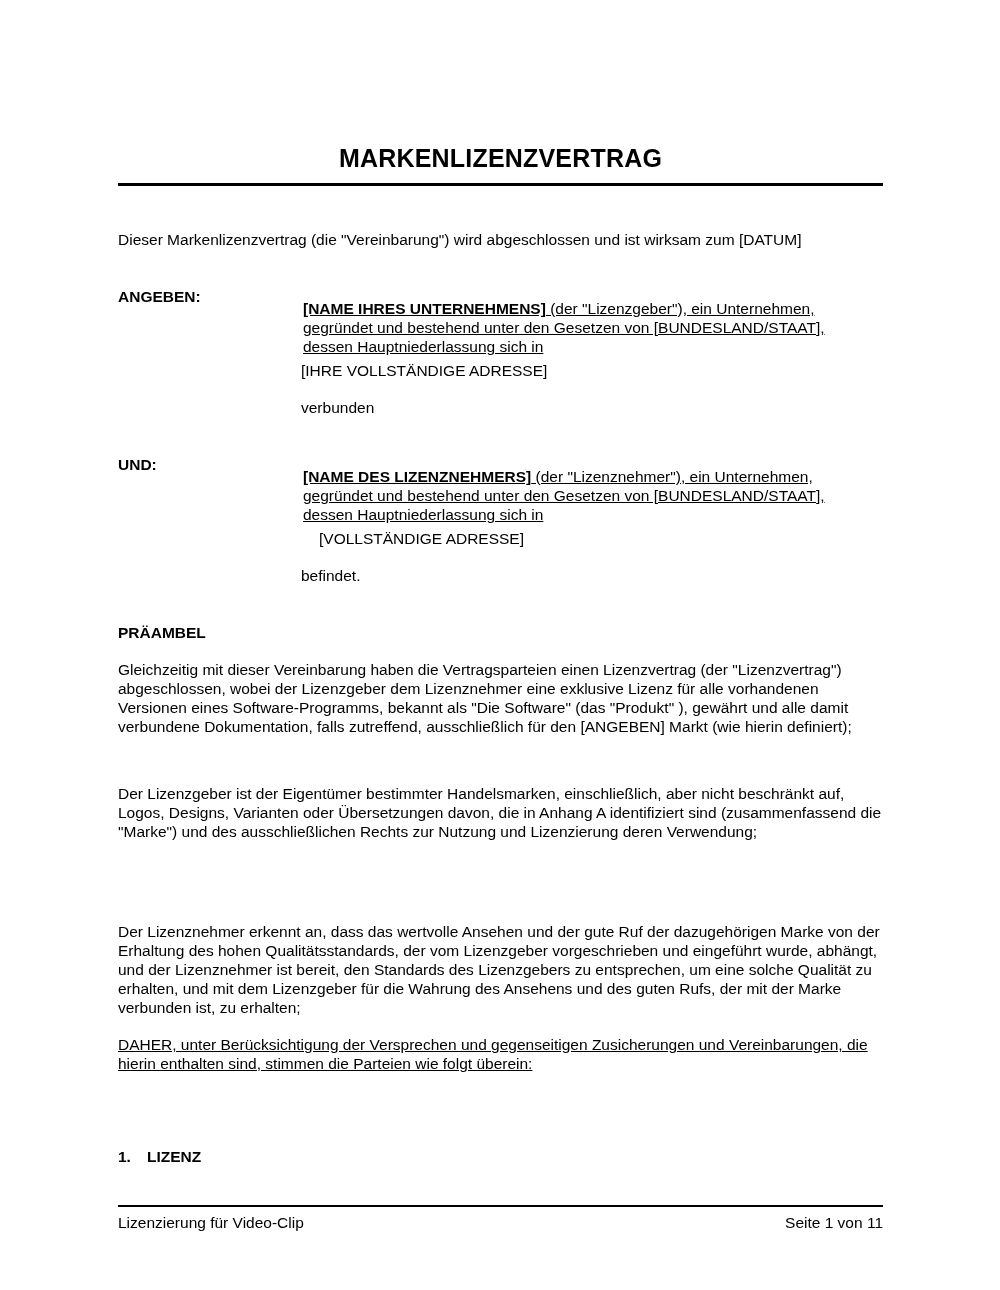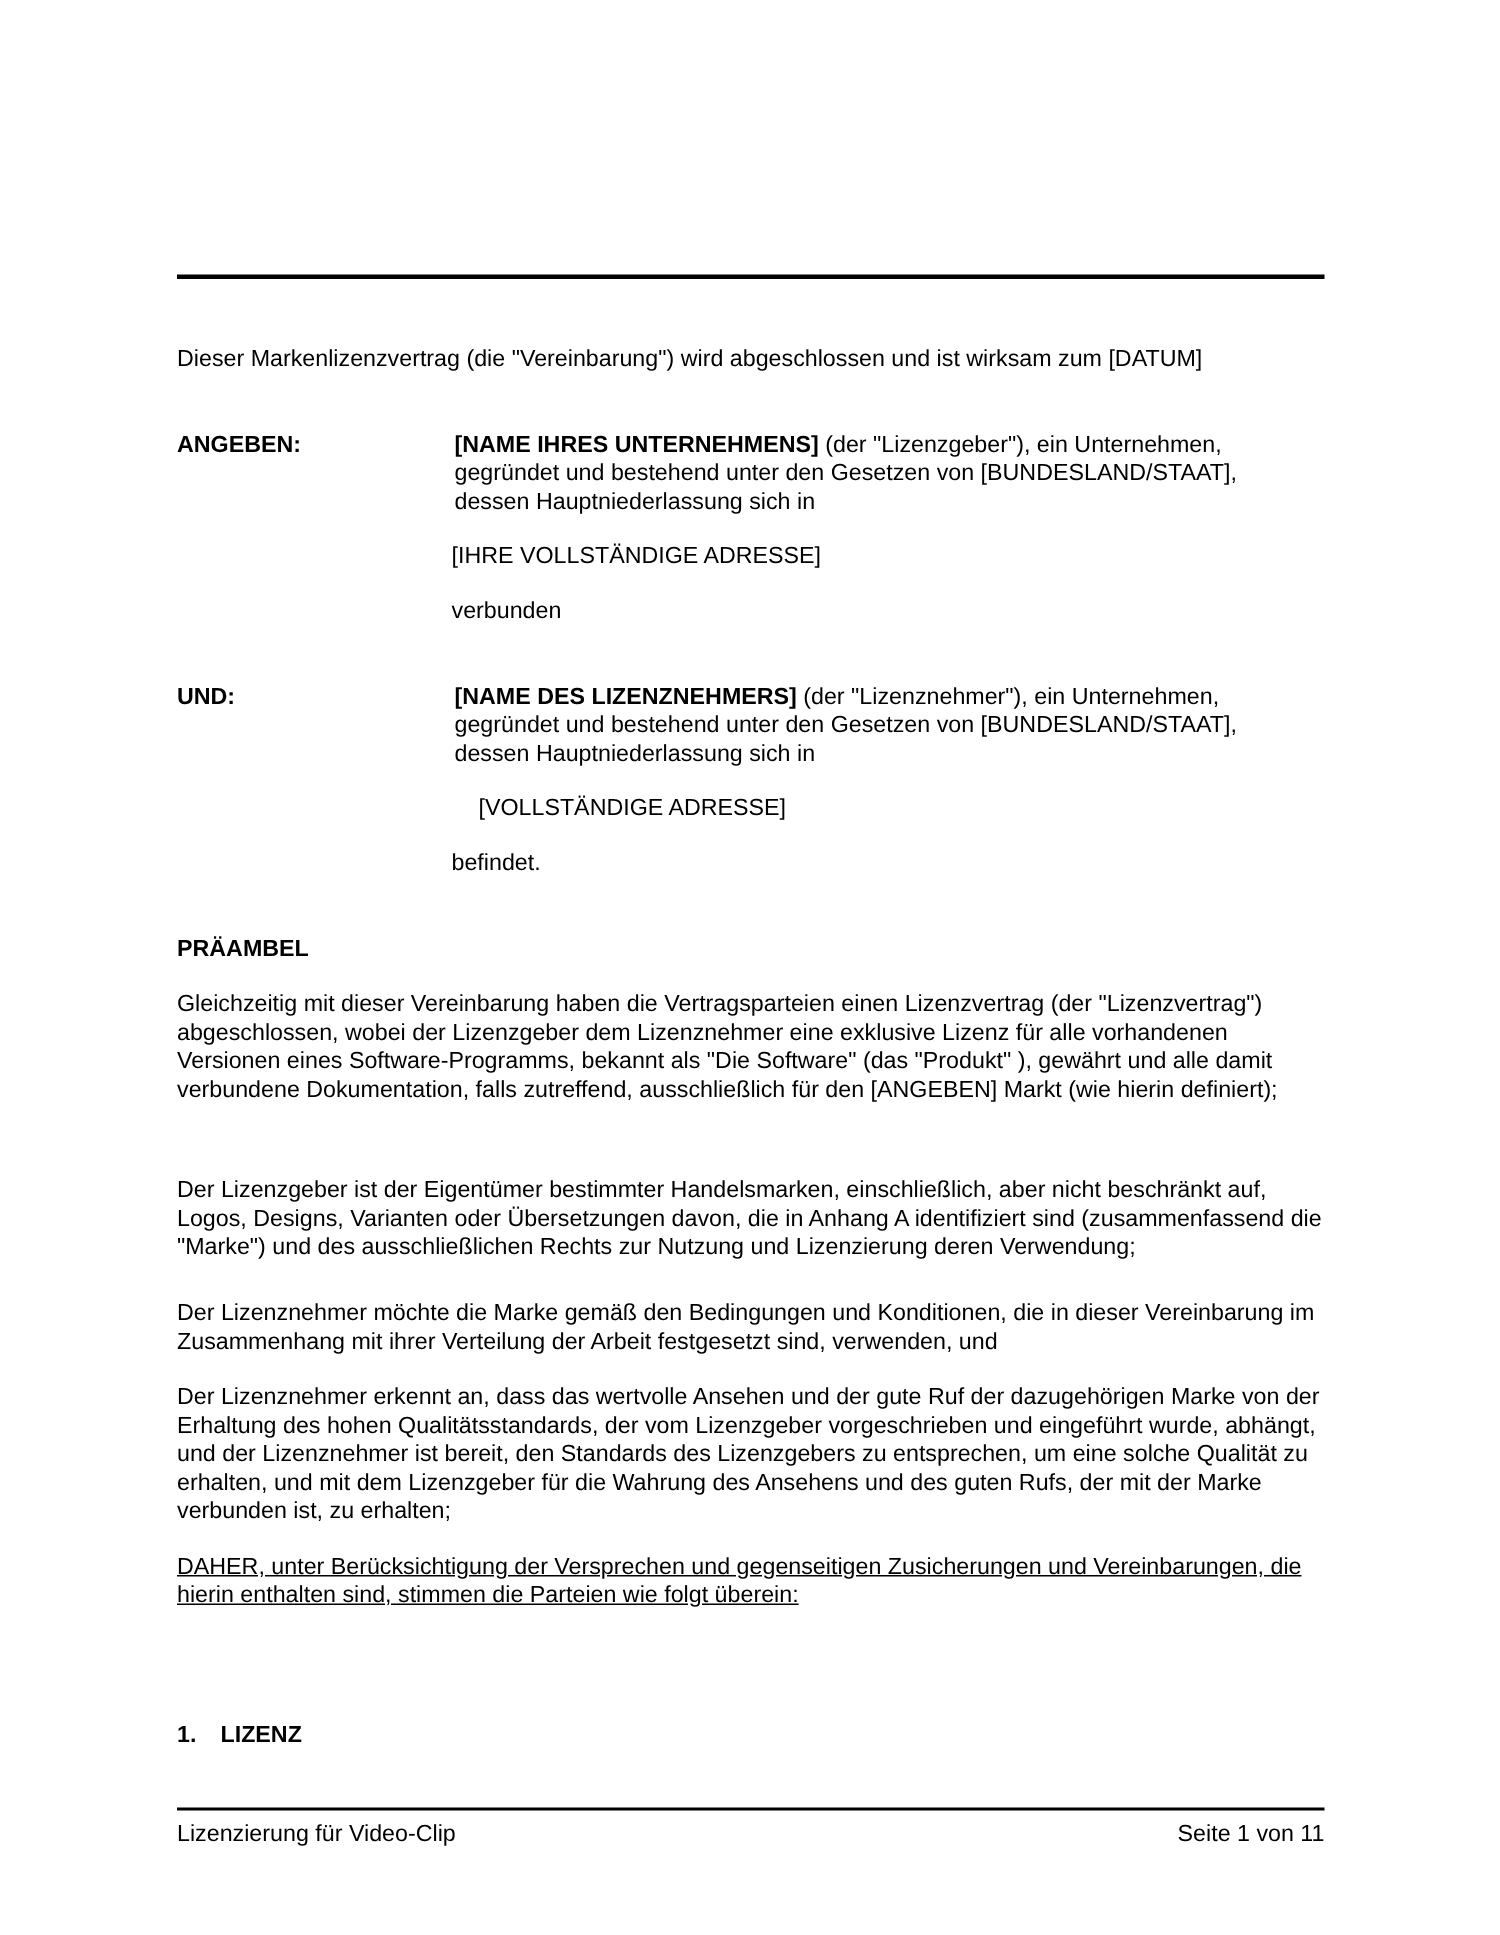--- a/index.html
+++ b/index.html
@@ -57,22 +57,23 @@
     }
     .party-label {
       position: absolute;
       left: 0;
       top: 0;
       font-weight: bold;
     }
     .party-body {
       position: absolute;
       left: 185px;
-      top: 0;
+      top: 12px;
       width: 570px;
+      text-decoration: underline;
     }
     .party-body p {
       margin: 0;
     }
     .party-name {
       font-weight: bold;
     }
     .party-addr {
       position: absolute;
       left: 183px;
@@ -118,20 +119,21 @@
     .num {
       display: inline-block;
       width: 29px;
     }
   </style>
 </head>
 <body>
 
 <div class="page">
 
+  <div class="title">MARKENLIZENZVERTRAG</div>
   <div class="title-rule"></div>
 
   <div class="intro">Dieser Markenlizenzvertrag (die "Vereinbarung") wird abgeschlossen und ist wirksam zum [DATUM]</div>
 
   <div class="party" style="top:287px;">
     <div class="party-label">ANGEBEN:</div>
     <div class="party-body">
       <p>
         <span class="party-name">[NAME IHRES UNTERNEHMENS]</span><span> (der "Lizenzgeber"), ein Unternehmen,</span>
       </p>
@@ -152,21 +154,20 @@
       <p>dessen Hauptniederlassung sich in</p>
     </div>
     <div class="party-addr" style="top:74px;margin-left:18px;">[VOLLSTÄNDIGE ADRESSE]</div>
     <div class="party-befindet" style="top:111px;">befindet.</div>
   </div>
 
   <div class="section-heading" style="top:623px;">PRÄAMBEL</div>
 
   <p class="para" style="top:660px;">Gleichzeitig mit dieser Vereinbarung haben die Vertragsparteien einen Lizenzvertrag (der "Lizenzvertrag") abgeschlossen, wobei der Lizenzgeber dem Lizenznehmer eine exklusive Lizenz für alle vorhandenen Versionen eines Software-Programms, bekannt als "Die Software" (das "Produkt" ), gewährt und alle damit verbundene Dokumentation, falls zutreffend, ausschließlich für den [ANGEBEN] Markt (wie hierin definiert);</p>
   <p class="para" style="top:772px;margin-top:12px;">Der Lizenzgeber ist der Eigentümer bestimmter Handelsmarken, einschließlich, aber nicht beschränkt auf, Logos, Designs, Varianten oder Übersetzungen davon, die in Anhang A identifiziert sind (zusammenfassend die "Marke") und des ausschließlichen Rechts zur Nutzung und Lizenzierung deren Verwendung;</p>
-  <p class="para" style="top:866px;">Der Lizenznehmer möchte die Marke gemäß den Bedingungen und Konditionen, die in dieser Vereinbarung im Zusammenhang mit ihrer Verteilung der Arbeit festgesetzt sind, verwenden, und</p>
   <p class="para" style="top:922px;">Der Lizenznehmer erkennt an, dass das wertvolle Ansehen und der gute Ruf der dazugehörigen Marke von der Erhaltung des hohen Qualitätsstandards, der vom Lizenzgeber vorgeschrieben und eingeführt wurde, abhängt, und der Lizenznehmer ist bereit, den Standards des Lizenzgebers zu entsprechen, um eine solche Qualität zu erhalten, und mit dem Lizenzgeber für die Wahrung des Ansehens und des guten Rufs, der mit der Marke verbunden ist, zu erhalten;</p>
   <p class="para" style="top:1035px;text-decoration:underline;">DAHER, unter Berücksichtigung der Versprechen und gegenseitigen Zusicherungen und Vereinbarungen, die hierin enthalten sind, stimmen die Parteien wie folgt überein:</p>
 
   <div class="section-heading" style="top:1147px;">
     <span class="num">1.</span><span>LIZENZ</span>
   </div>
 
   <div class="footer-rule"></div>
   <div class="footer-left">Lizenzierung für Video-Clip</div>
   <div class="footer-right">Seite 1 von 11</div>

